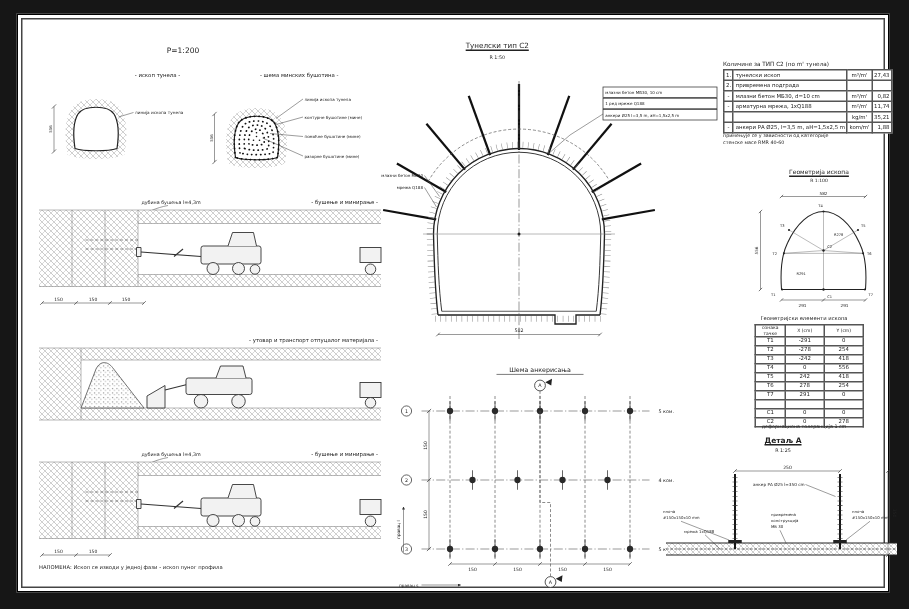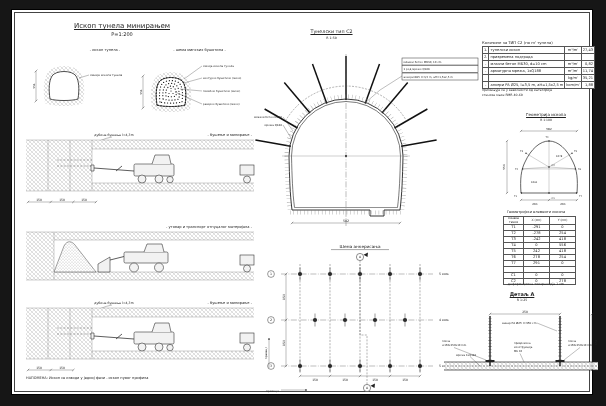--- a/index.html
+++ b/index.html
@@ -57,21 +57,20 @@
     </pattern>
     <marker id="arr" viewBox="0 0 6 6" refX="5" refY="3" markerWidth="5" markerHeight="5" orient="auto">
       <path d="M0,0 L6,3 L0,6 Z" fill="#333"></path>
     </marker>
   </defs>
 </svg>
 
 <div class="sheet">
   <div class="frame"></div>
 
-  <div class="lbl ctr u" style="left:25px;top:12px;width:170px;font-size:7px;">Ископ тунела минирањем</div>
   <div class="lbl ctr" style="left:25px;top:21px;width:170px;font-size:5px;">Р=1:200</div>
 
   <div class="lbl ctr" style="left:38px;top:38px;width:110px;font-size:3.6px;">- ископ тунела -</div>
   <div class="lbl ctr" style="left:130px;top:38px;width:115px;font-size:3.6px;">- шема минских бушотина -</div>
 
   <svg style="left:20px;top:48px;" width="112" height="54" viewBox="0 0 112 54">
     <path d="M18,41 C16.5,31 17,23 20,18 C24,12 40,12 44,18 C47,23 47.5,31 46,41 C40,43 24,43 18,41 Z" stroke="url(#hatch)" stroke-width="11" fill="none"></path>
     <path class="out" d="M18,41 C16.5,31 17,23 20,18 C24,12 40,12 44,18 C47,23 47.5,31 46,41 C40,43 24,43 18,41 Z"></path>
     <line class="dim" x1="4" y1="13" x2="4" y2="43"></line>
     <line class="slash" x1="2.6" y1="14.4" x2="5.4" y2="11.6"></line>

